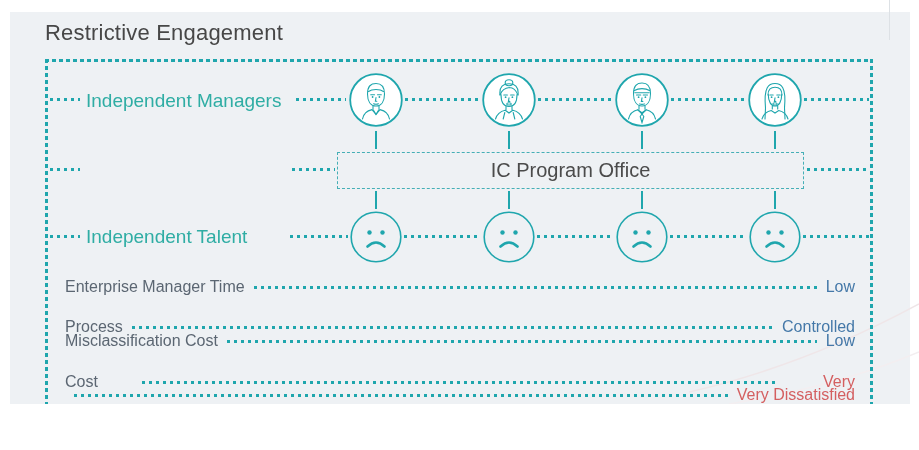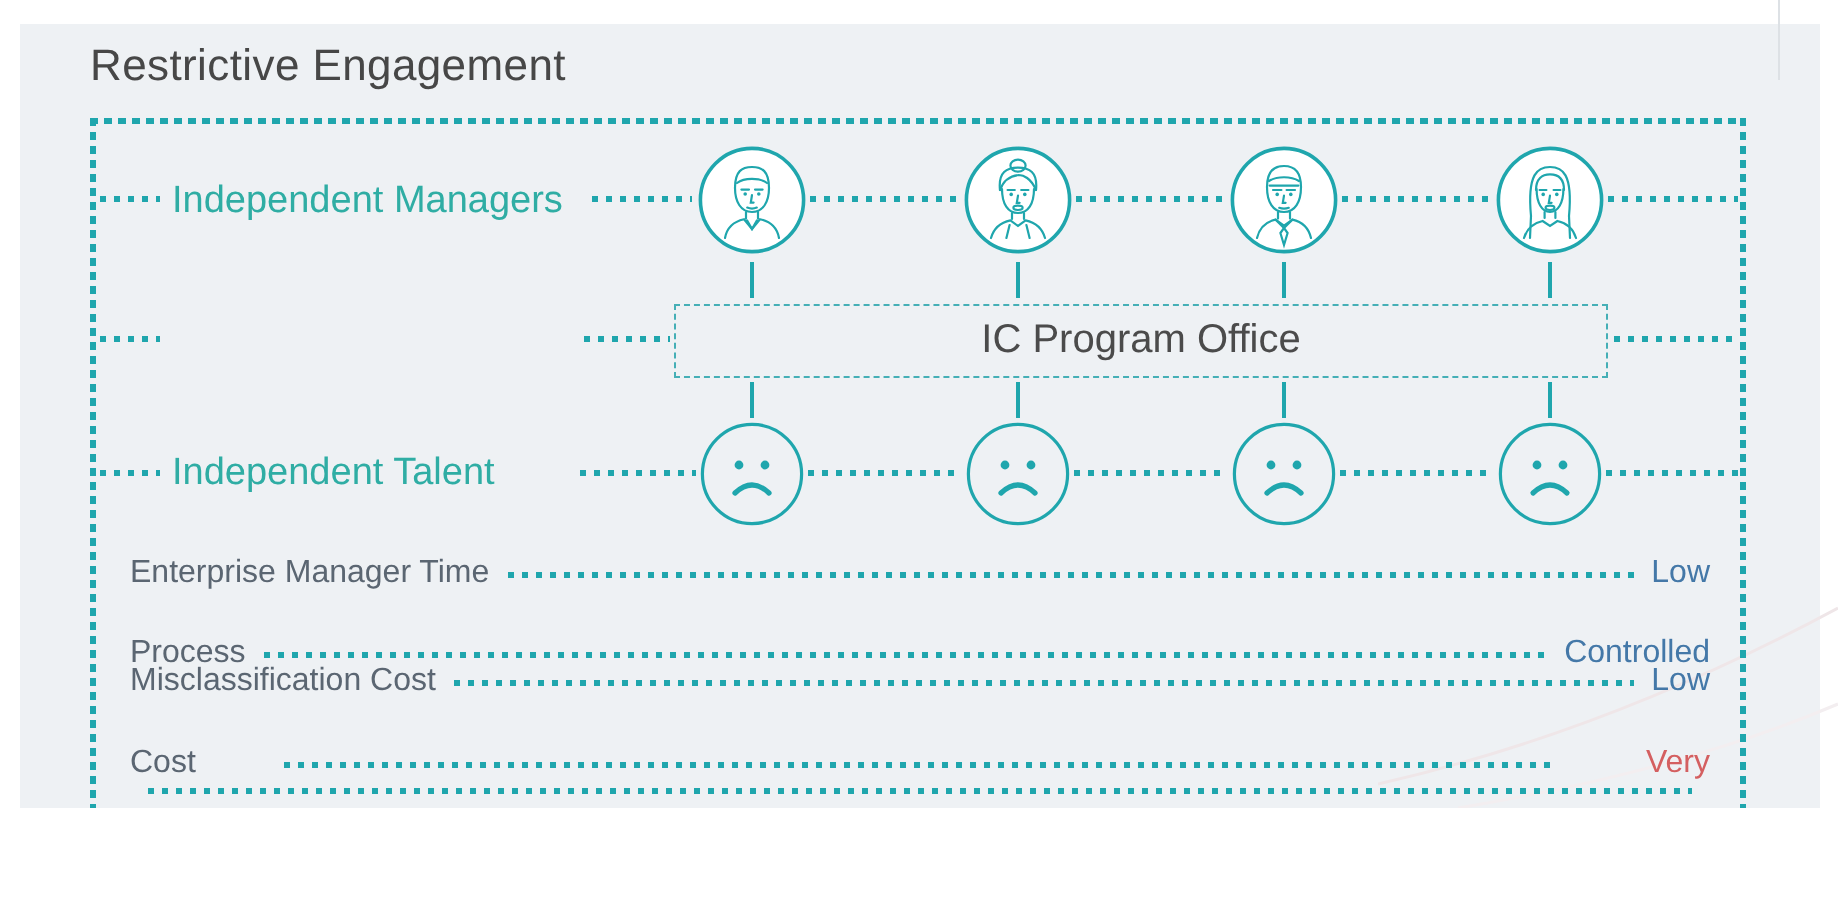--- a/index.html
+++ b/index.html
@@ -211,15 +211,16 @@
   </div>
 
   <div class="metric-row" style="top: 371px; gap: 35px;">
     <span class="metric-label">Cost</span>
     <span class="metric-leader"></span>
     <span class="metric-value" style="color: rgb(212, 95, 96);">Very</span>
   </div>
 
   <div class="metric-row" style="top: 384px;">
     <span class="metric-leader"></span>
+    <span class="metric-value" style="color: rgb(212, 95, 96);">Very Dissatisfied</span>
   </div>
 </div>
 </div>
 
 </body></html>

